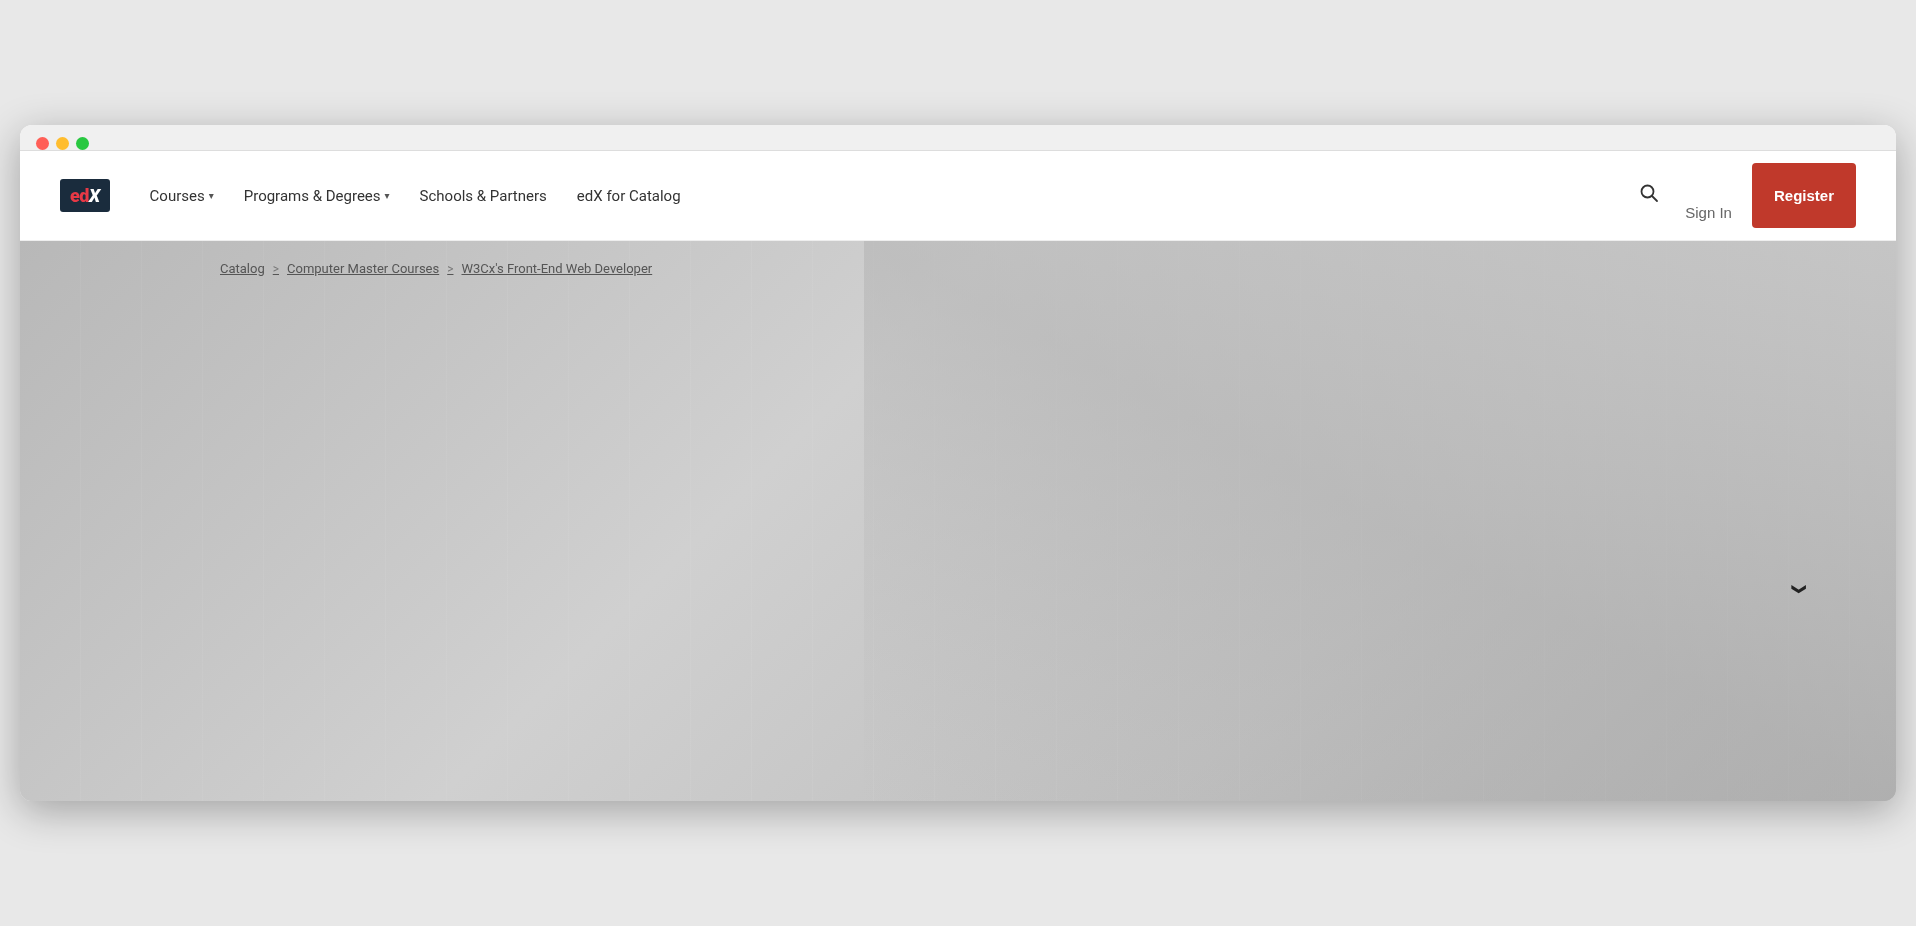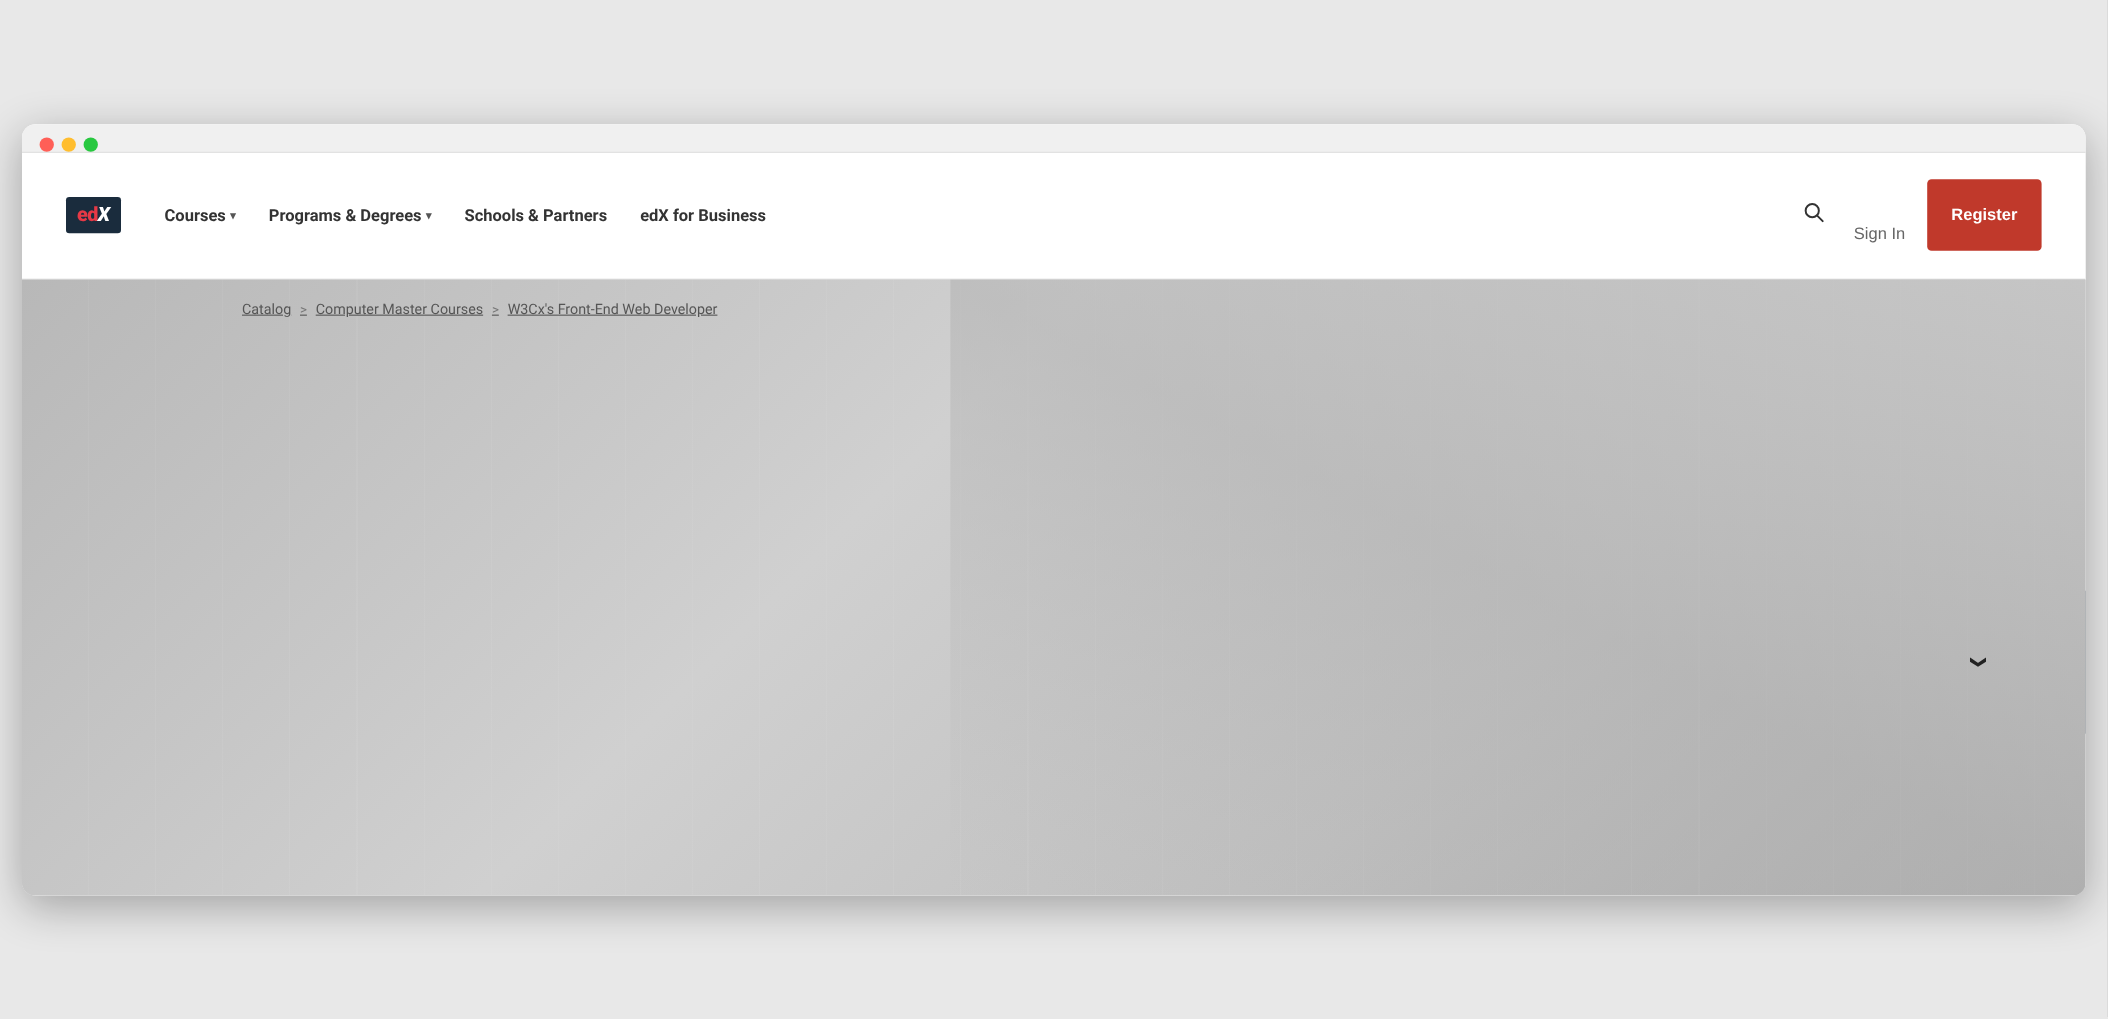--- a/index.html
+++ b/index.html
@@ -48,21 +48,21 @@
     .traffic-light.red { background: #ff5f57; }
     .traffic-light.yellow { background: #ffbd2e; }
     .traffic-light.green { background: #28c840; }
 
     
     .navbar {
       background: white;
       display: flex;
       align-items: center;
       padding: 0 40px;
-      height: 115px;
+      height: 90px;
       border-bottom: 1px solid #eee;
     }
 
     .logo {
       display: flex;
       align-items: center;
       margin-right: 40px;
       text-decoration: none;
     }
 
@@ -89,21 +89,21 @@
       flex: 1;
     }
 
     .nav-link {
       font-size: 15px;
       color: #333;
       text-decoration: none;
       display: flex;
       align-items: center;
       gap: 4px;
-      font-weight: 700;
+      font-weight: 400;
       cursor: pointer;
     }
 
     .nav-link .chevron {
       font-size: 10px;
       color: #555;
     }
 
     .nav-actions {
       display: flex;
@@ -311,21 +311,21 @@
         <span class="chevron">▾</span>
       </a>
       <a class="nav-link" href="#">
         <span>Programs &amp; Degrees</span>
         <span class="chevron">▾</span>
       </a>
       <a class="nav-link" href="#">
         <span>Schools &amp; Partners</span>
       </a>
       <a class="nav-link" href="#">
-        <span>edX for Business</span>
+        <span>edX for Catalog</span>
       </a>
     </div>
     <div class="nav-actions">
       <button class="search-icon-btn">
         <svg width="20" height="20" viewBox="0 0 20 20" fill="none">
           <circle cx="8.5" cy="8.5" r="6" stroke="#333" stroke-width="1.8"></circle>
           <line x1="13" y1="13" x2="18" y2="18" stroke="#333" stroke-width="1.8" stroke-linecap="round"></line>
         </svg>
       </button>
       <button class="sign-in-btn">

